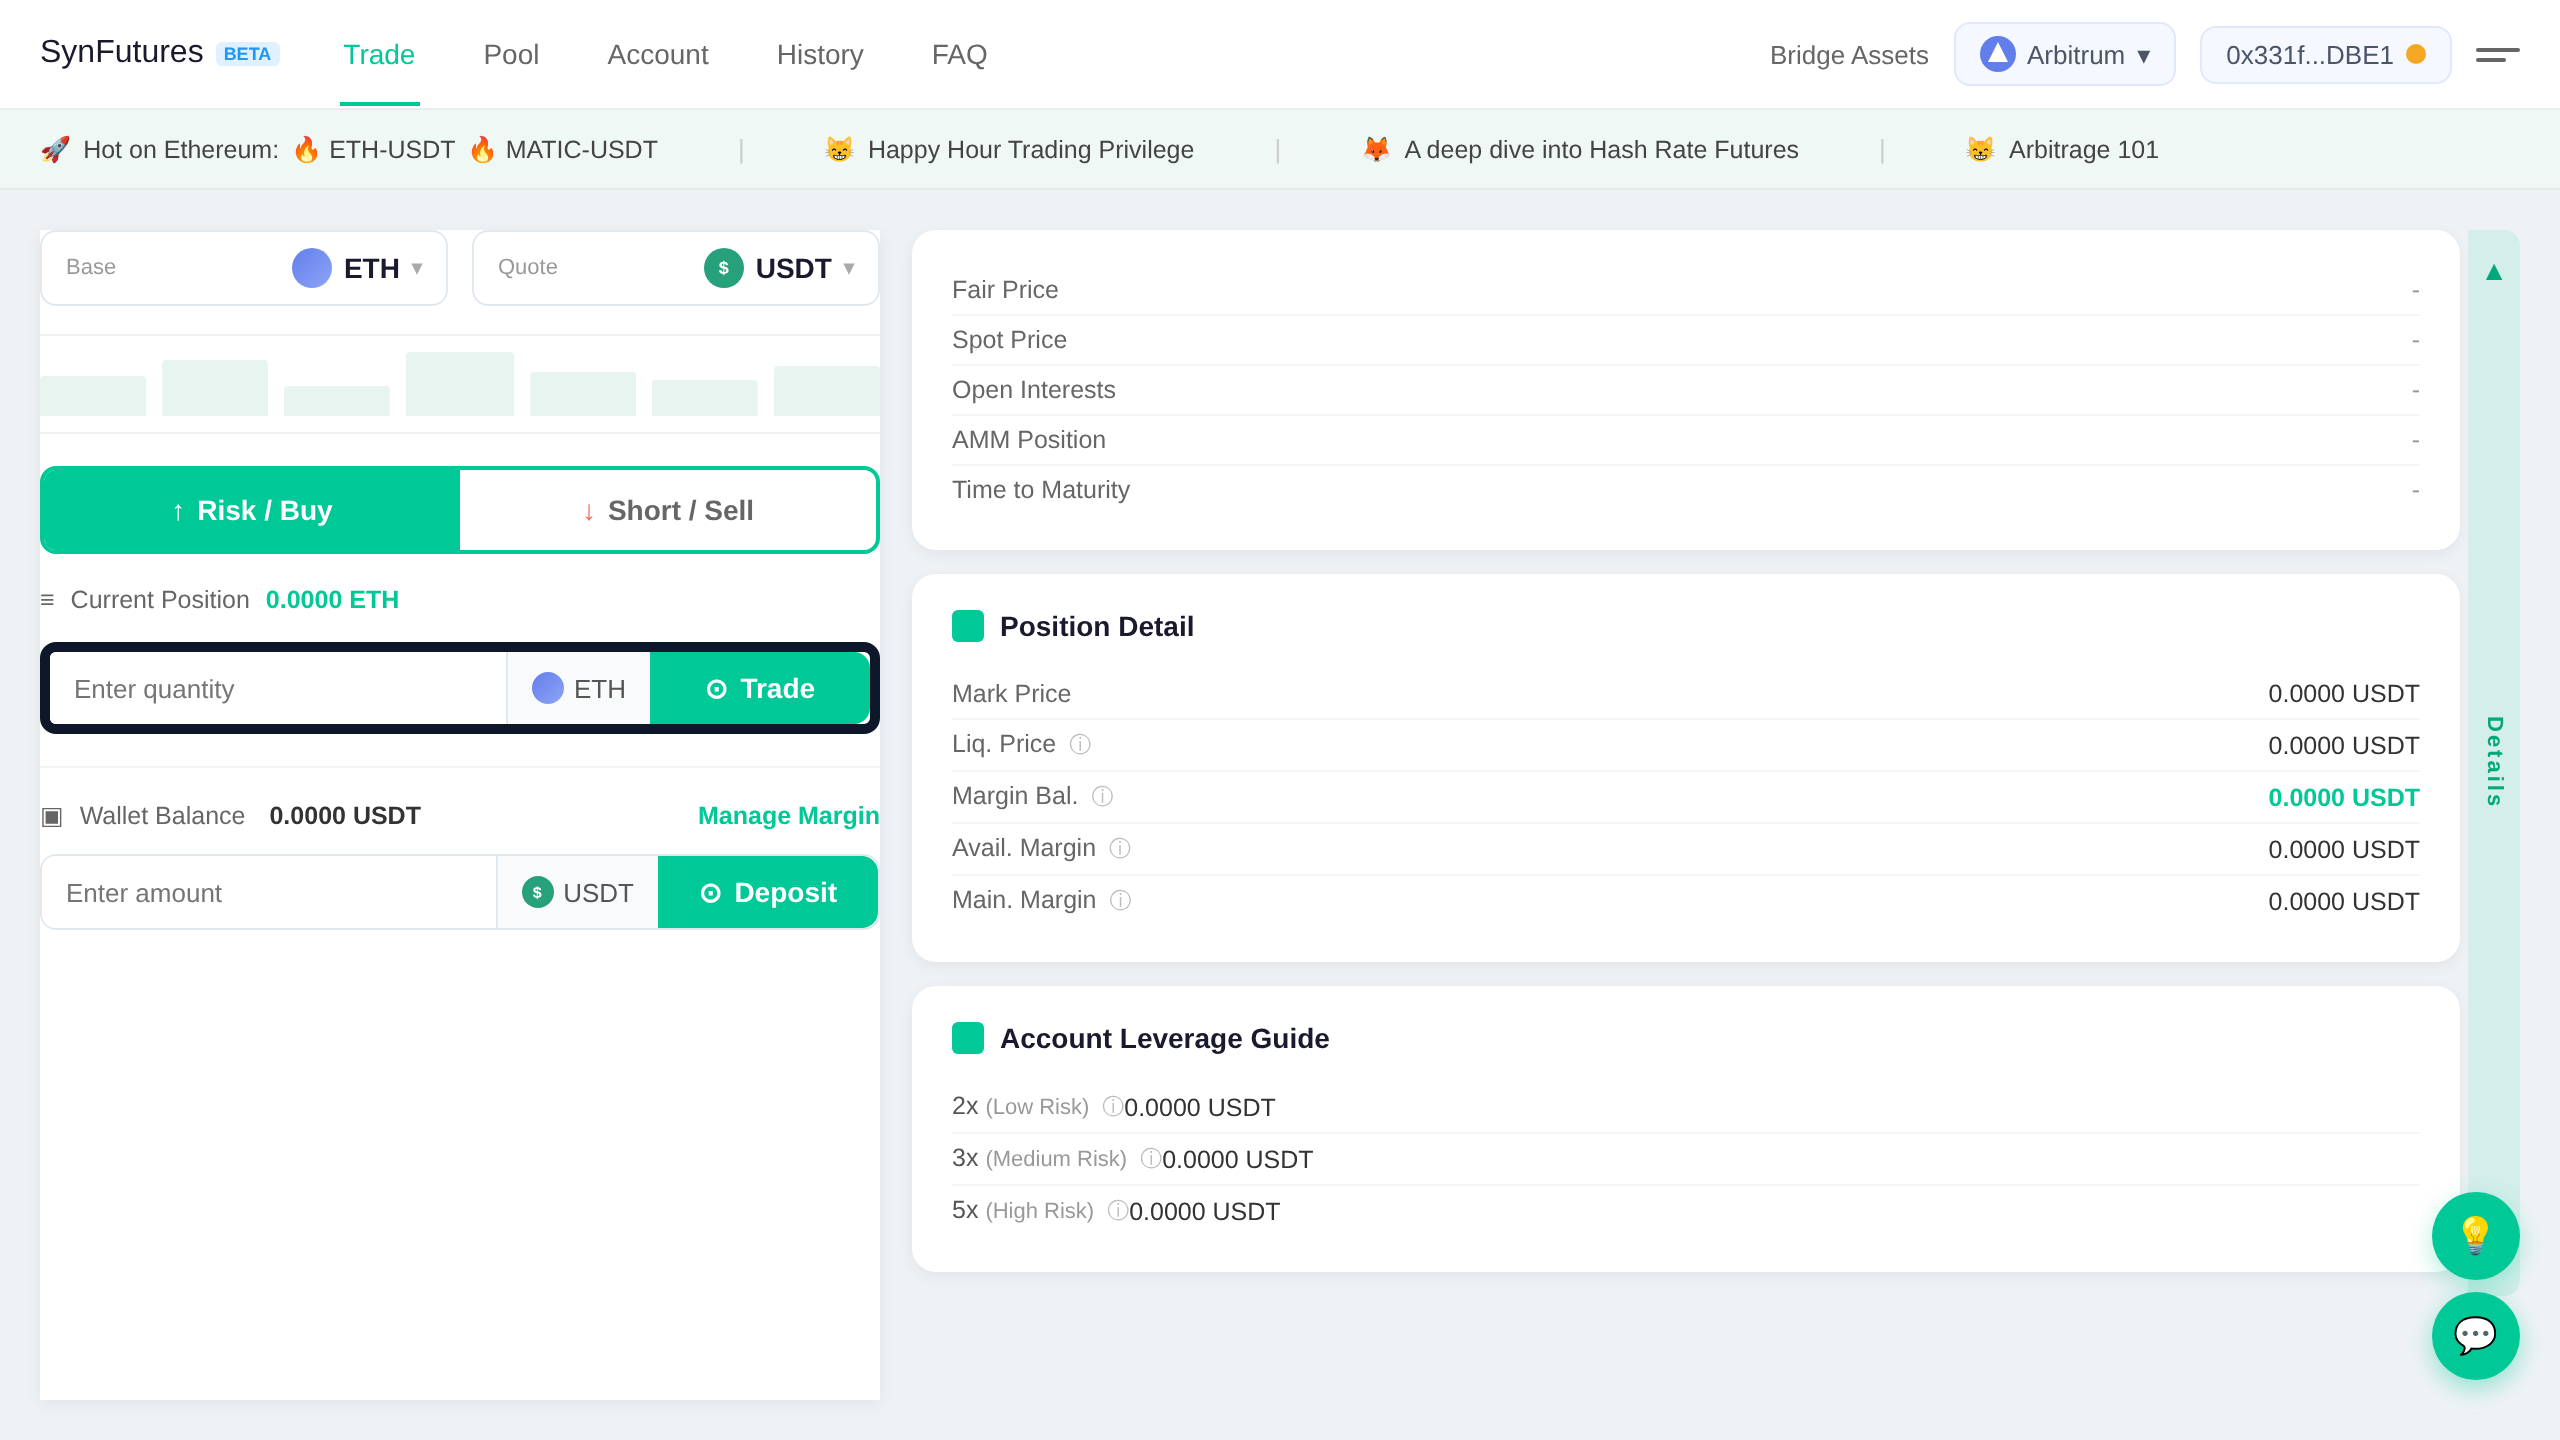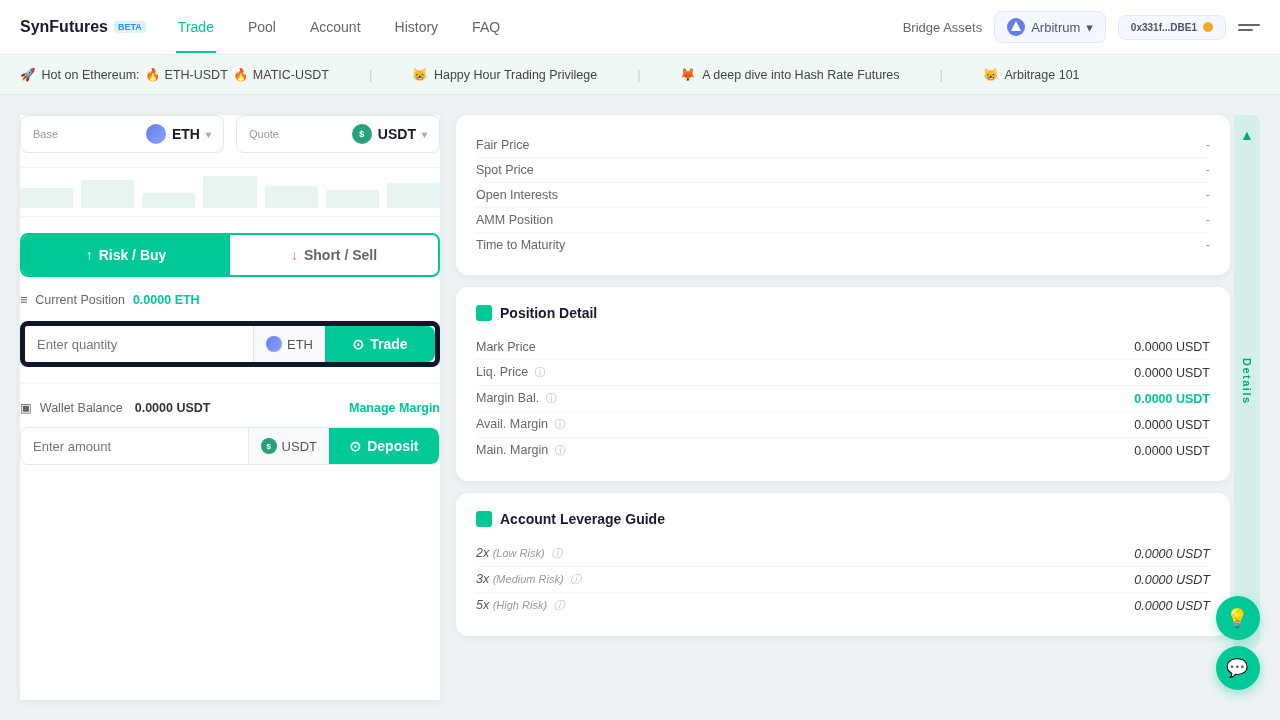--- a/index.html
+++ b/index.html
@@ -1,31 +1,31 @@
 <!DOCTYPE html>
 <html><head>
   <meta charset="utf-8">
   <style>
     * { box-sizing: border-box; margin: 0; padding: 0; }
     body { font-family: -apple-system, BlinkMacSystemFont, 'Segoe UI', sans-serif; background: #eef2f5; font-size: 13px; color: #333; }
 
     
     .header { background: #fff; display: flex; align-items: center; height: 55px; padding: 0 20px; border-bottom: 1px solid #e8edf2; position: relative; z-index: 10; }
     .logo { display: flex; align-items: center; gap: 6px; margin-right: 30px; }
-    .logo-text { font-weight: 700; font-size: 16px; color: #1a1a2e; }
+    .logo-text { font-weight: 400; font-size: 16px; color: #1a1a2e; }
     .logo-beta { font-size: 9px; background: #e0f0ff; color: #2196f3; padding: 1px 4px; border-radius: 3px; font-weight: 600; }
     .nav { display: flex; gap: 30px; flex: 1; }
     .nav-item { text-decoration: none; color: #666; font-size: 14px; font-weight: 500; padding: 0 2px; cursor: pointer; position: relative; }
     .nav-item.active { color: #00c896; }
     .nav-item.active::after { content: ''; position: absolute; bottom: -18px; left: 0; right: 0; height: 2px; background: #00c896; }
     .header-right { display: flex; align-items: center; gap: 12px; }
     .bridge-btn { color: #666; font-size: 13px; cursor: pointer; }
     .network-btn { display: flex; align-items: center; gap: 6px; background: #f5f8ff; border: 1px solid #e0e8ff; border-radius: 8px; padding: 6px 12px; cursor: pointer; font-size: 13px; color: #4a5568; }
     .network-icon { width: 18px; height: 18px; background: #627eea; border-radius: 50%; display: flex; align-items: center; justify-content: center; }
-    .wallet-addr { display: flex; align-items: center; gap: 6px; background: #f5f8ff; border: 1px solid #e0e8ff; border-radius: 8px; padding: 6px 12px; font-size: 10px; color: #4a5568; font-weight: bold; }
+    .wallet-addr { display: flex; align-items: center; gap: 6px; background: #f5f8ff; border: 1px solid #e0e8ff; border-radius: 8px; padding: 6px 12px; font-size: 13px; color: #4a5568; }
     .wallet-dot { width: 10px; height: 10px; background: #f5a623; border-radius: 50%; }
     .menu-icon { width: 22px; height: 22px; display: flex; flex-direction: column; justify-content: center; gap: 3px; cursor: pointer; }
     .menu-line { height: 2px; background: #666; border-radius: 2px; }
     .menu-line:first-child { width: 100%; }
     .menu-line:last-child { width: 70%; }
 
     
     .ticker { background: #f0f8f5; border-bottom: 1px solid #e0eeea; padding: 0 20px; height: 40px; display: flex; align-items: center; gap: 40px; overflow: hidden; }
     .ticker-item { display: flex; align-items: center; gap: 6px; white-space: nowrap; font-size: 12.5px; color: #444; cursor: pointer; }
     .ticker-sep { color: #ccc; }
@@ -86,21 +86,21 @@
     .card-title { display: flex; align-items: center; gap: 8px; font-weight: 700; font-size: 14px; color: #1a1a2e; margin-bottom: 14px; }
     .card-icon { width: 16px; height: 16px; background: #00c896; border-radius: 3px; }
     .detail-row { display: flex; justify-content: space-between; align-items: center; padding: 5px 0; font-size: 12.5px; border-bottom: 1px solid #f5f5f5; }
     .detail-row:last-child { border-bottom: none; }
     .detail-label { color: #666; }
     .detail-value { color: #333; font-weight: 500; }
     .detail-value.green { color: #00c896; font-weight: 600; }
     .detail-value.dash { color: #999; }
     .info-icon { color: #bbb; font-size: 11px; cursor: pointer; margin-left: 3px; }
 
-    .leverage-row { display: flex; justify-content: space-between; align-items: center; padding: 5px 0; font-size: 12.5px; border-bottom: 1px solid #f5f5f5; font-style: italic; }
+    .leverage-row { display: flex; justify-content: flex-start; align-items: center; padding: 5px 0; font-size: 12.5px; border-bottom: 1px solid #f5f5f5; }
     .leverage-row:last-child { border-bottom: none; }
     .lev-label { color: #555; }
     .lev-tag { font-size: 11px; color: #999; }
     .lev-value { color: #333; font-weight: 500; }
 
     .fab-chat { position: fixed; bottom: 30px; right: 20px; width: 44px; height: 44px; background: #00c896; border-radius: 50%; display: flex; align-items: center; justify-content: center; cursor: pointer; box-shadow: 0 4px 12px rgba(0,200,150,0.4); z-index: 100; }
     .fab-bulb { position: fixed; bottom: 80px; right: 20px; width: 44px; height: 44px; background: #00c896; border-radius: 50%; display: flex; align-items: center; justify-content: center; cursor: pointer; box-shadow: 0 4px 12px rgba(0,200,150,0.3); z-index: 100; }
 
   </style>
 </head>

